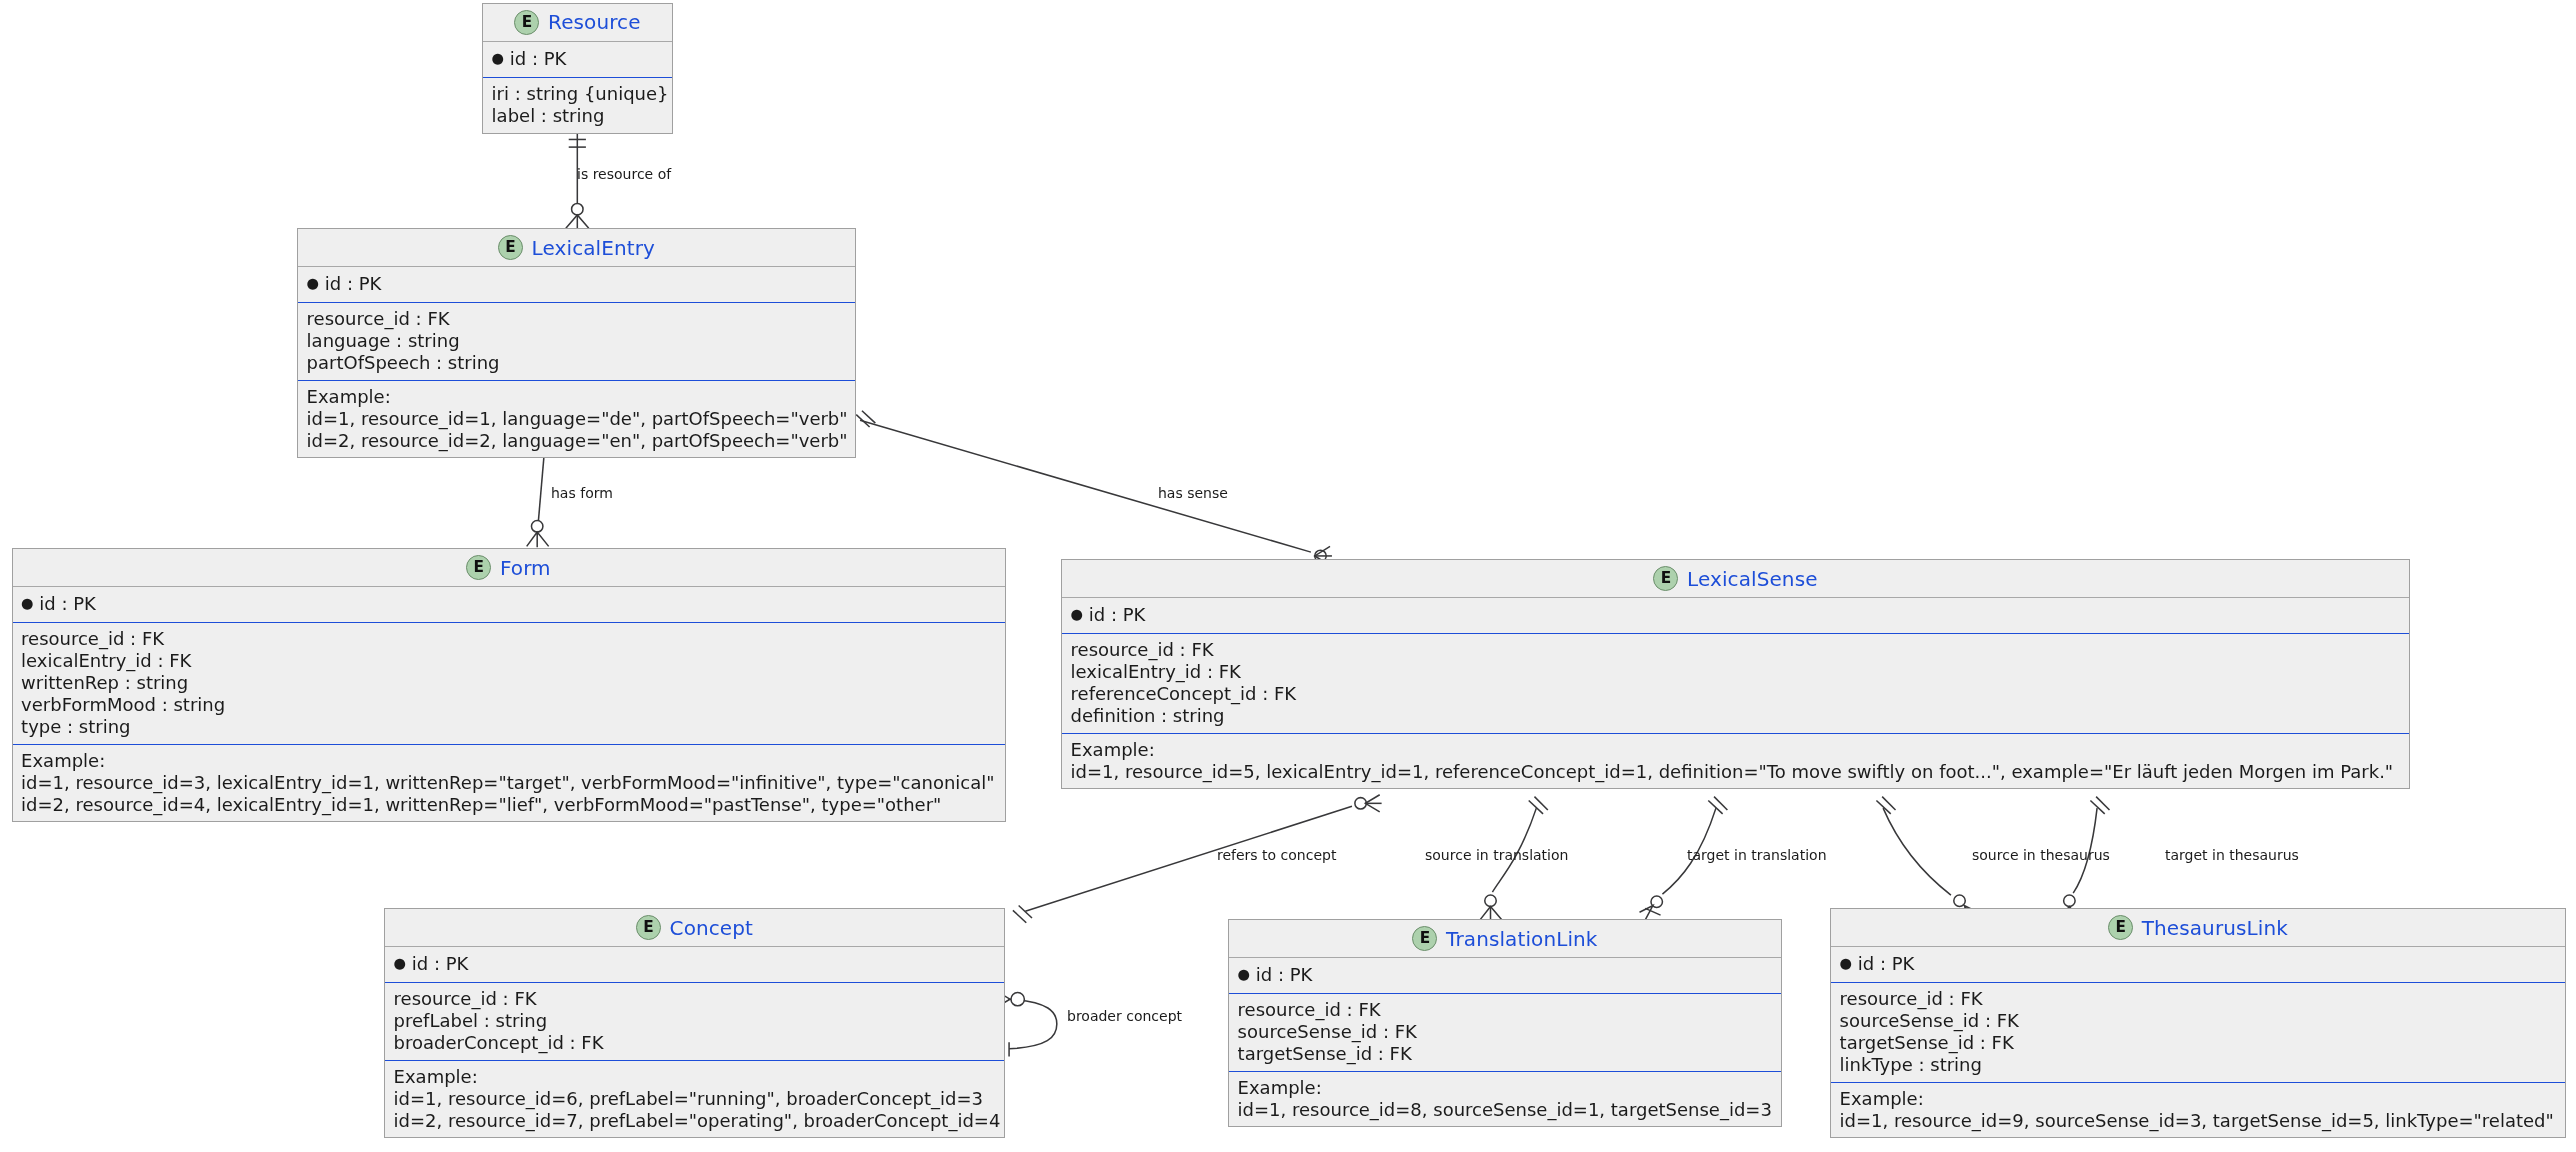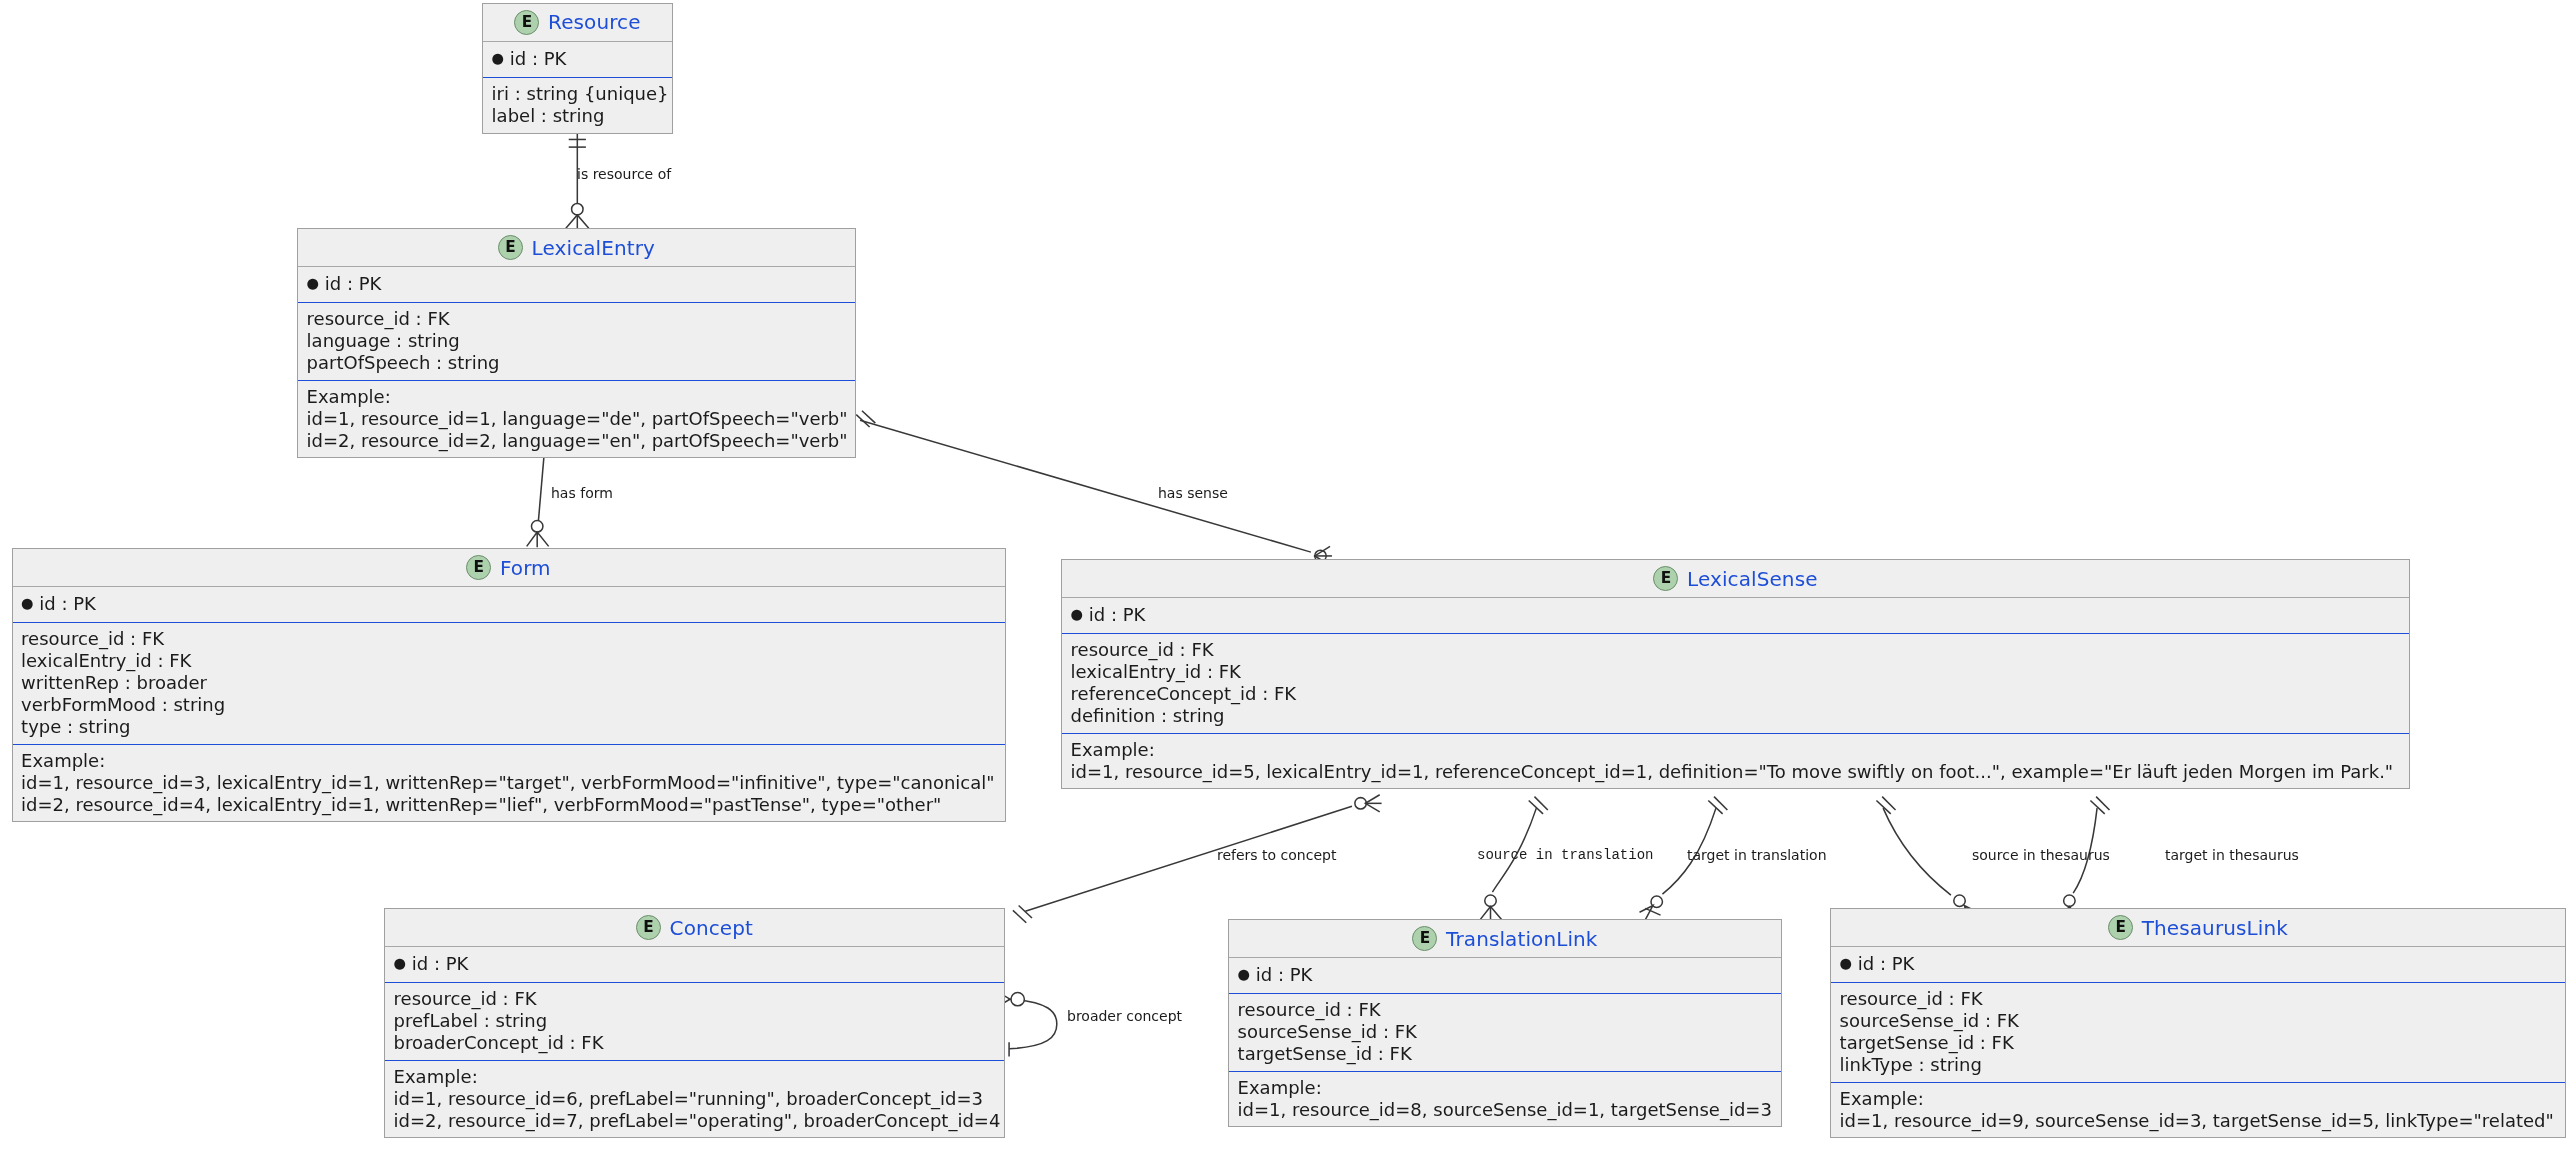--- a/index.html
+++ b/index.html
@@ -168,21 +168,21 @@
   </svg>
 
   <div class="edge-label" style="left:577px; top:166px;">is resource of</div>
 
   <div class="edge-label" style="left:551px; top:485px;">has form</div>
 
   <div class="edge-label" style="left:1158px; top:485px;">has sense</div>
 
   <div class="edge-label" style="left:1217px; top:847px;">refers to concept</div>
 
-  <div class="edge-label" style="left:1477px; top:847px;font-family:Liberation Mono, monospace;">source in translation</div>
+  <div class="edge-label" style="left:1425px; top:847px;">source in translation</div>
 
   <div class="edge-label" style="left:1687px; top:847px;">target in translation</div>
 
   <div class="edge-label" style="left:1972px; top:847px;">source in thesaurus</div>
 
   <div class="edge-label" style="left:2165px; top:847px;text-align:right;">target in thesaurus</div>
 
   <div class="edge-label" style="left:1067px; top:1008px;">broader concept</div>
 
   <div class="entity" id="ent-resource" style="left:482px; top:2.9px; width:191px;">
@@ -226,21 +226,21 @@
       <span class="e-badge">E</span>
       <span class="ent-title-text">Form</span>
     </div>
     <div class="ent-pk">
       <span class="dot">●</span>
       <span>id : PK</span>
     </div>
     <div class="ent-row ent-sep">
       <div class="attr-line">resource_id : FK</div>
       <div class="attr-line">lexicalEntry_id : FK</div>
-      <div class="attr-line">writtenRep : broader</div>
+      <div class="attr-line">writtenRep : string</div>
       <div class="attr-line">verbFormMood : string</div>
       <div class="attr-line">type : string</div>
     </div>
     <div class="ent-row ent-sep">
       <div class="ex-line">Example:</div>
       <div class="ex-line">id=1, resource_id=3, lexicalEntry_id=1, writtenRep="target", verbFormMood="infinitive", type="canonical"</div>
       <div class="ex-line">id=2, resource_id=4, lexicalEntry_id=1, writtenRep="lief", verbFormMood="pastTense", type="other"</div>
     </div>
   </div>
 

